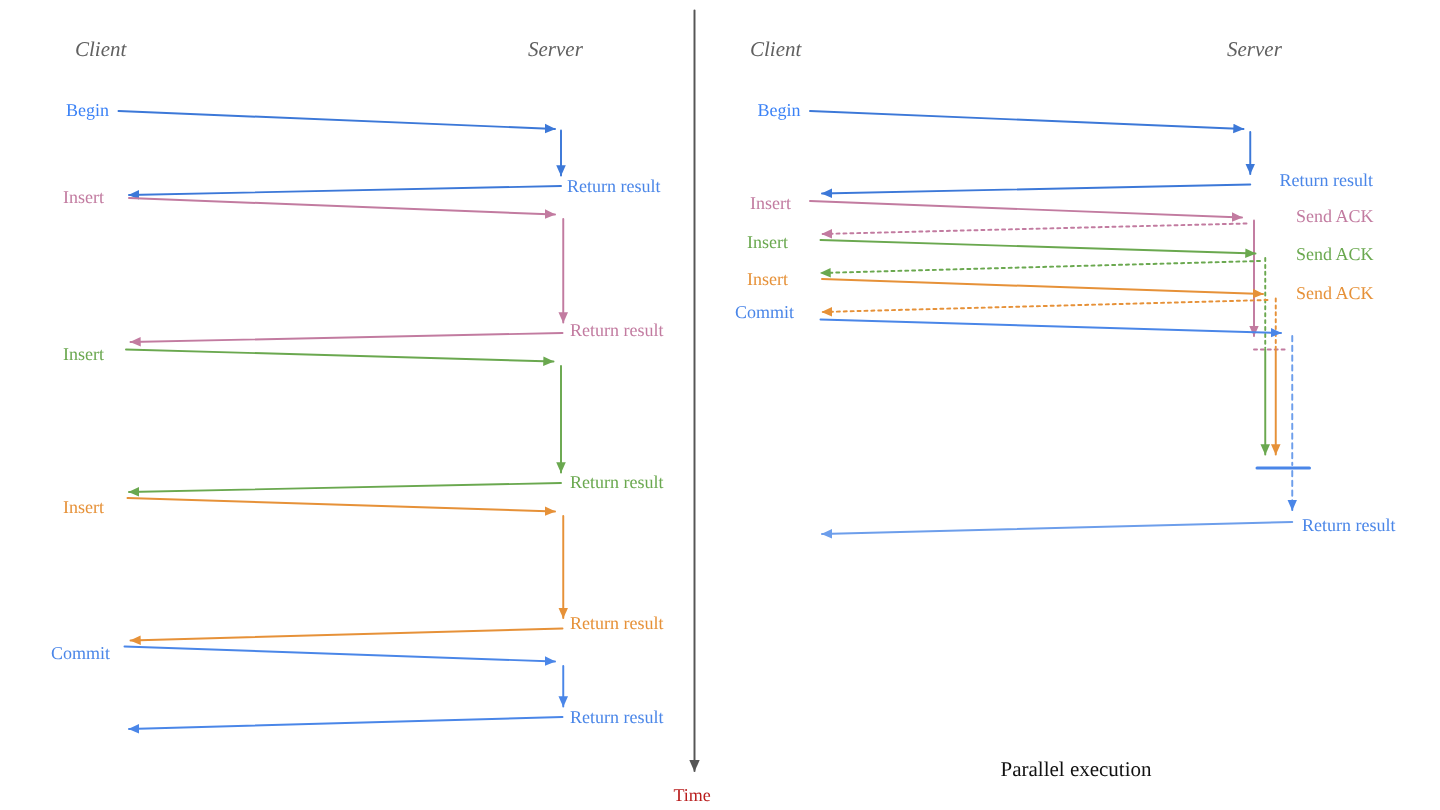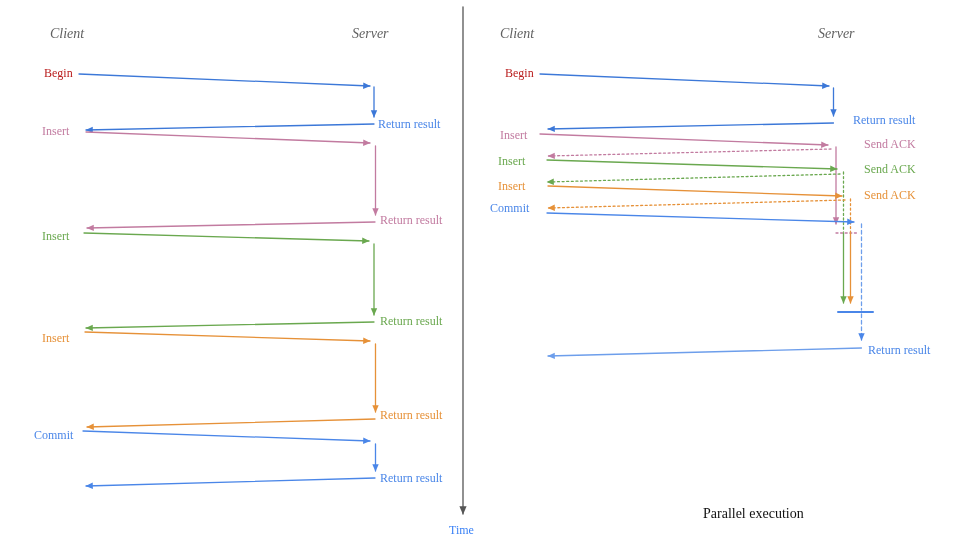--- a/index.html
+++ b/index.html
@@ -4,22 +4,22 @@
 <style>
   html,body{margin:0;padding:0;background:#ffffff;}
   #stage{
     position:relative;width:952px;height:540px;background:#ffffff;overflow:hidden;
     font-family:Liberation Serif, serif;
   }
   #wires{position:absolute;left:0;top:0;width:960px;height:540px;}
   .lbl{position:absolute;white-space:nowrap;font-size:12px;line-height:14px;}
   .hdr{position:absolute;white-space:nowrap;font-style:italic;font-size:14px;line-height:16px;color:#606060;}
   .caption{position:absolute;white-space:nowrap;font-size:14px;line-height:16px;color:#111111;}
-  .time{position:absolute;white-space:nowrap;font-size:12px;line-height:14px;color:#3b82f6;}
-  .t-b1{color:#b91c1c}.t-b2{color:#4a86e8}.t-pk{color:#c27ba0}.t-gr{color:#6aa84f}.t-or{color:#e69138}
+  .time{position:absolute;white-space:nowrap;font-size:12px;line-height:14px;color:#b91c1c;}
+  .t-b1{color:#3b82f6}.t-b2{color:#4a86e8}.t-pk{color:#c27ba0}.t-gr{color:#6aa84f}.t-or{color:#e69138}
   .ln{fill:none;stroke-width:1.3;stroke-linecap:round;}
   .w2{stroke-width:2;}
   .dot{stroke-dasharray:2 2.6;}
   .dsh{stroke-dasharray:3.5 3;}
   .s-b1{stroke:#3c78d8}.s-b2{stroke:#4a86e8}.s-pk{stroke:#c27ba0}.s-gr{stroke:#6aa84f}
   .s-or{stroke:#e69138}.s-lb{stroke:#6d9eeb}.s-gy{stroke:#555555}
 </style>
 </head>
 <body>
 
@@ -133,16 +133,16 @@
   <div class="lbl t-gr" style="left:498px;top:154px;">Insert</div>
   <div class="lbl t-or" style="left:498px;top:179px;">Insert</div>
   <div class="lbl t-b2" style="left:490px;top:201px;">Commit</div>
 
   <div class="lbl t-b2" style="left:853px;top:113px;">Return result</div>
   <div class="lbl t-pk" style="left:864px;top:137px;">Send ACK</div>
   <div class="lbl t-gr" style="left:864px;top:162px;">Send ACK</div>
   <div class="lbl t-or" style="left:864px;top:188px;">Send ACK</div>
   <div class="lbl t-b2" style="left:868px;top:343px;">Return result</div>
 
-  <div class="caption" style="left:667px;top:506px;margin-left:36px;">Parallel execution</div>
+  <div class="caption" style="left:667px;top:506px;">Parallel execution</div>
   <div class="time" style="left:449px;top:523px;">Time</div>
 
 </div>
 
 </body></html>

